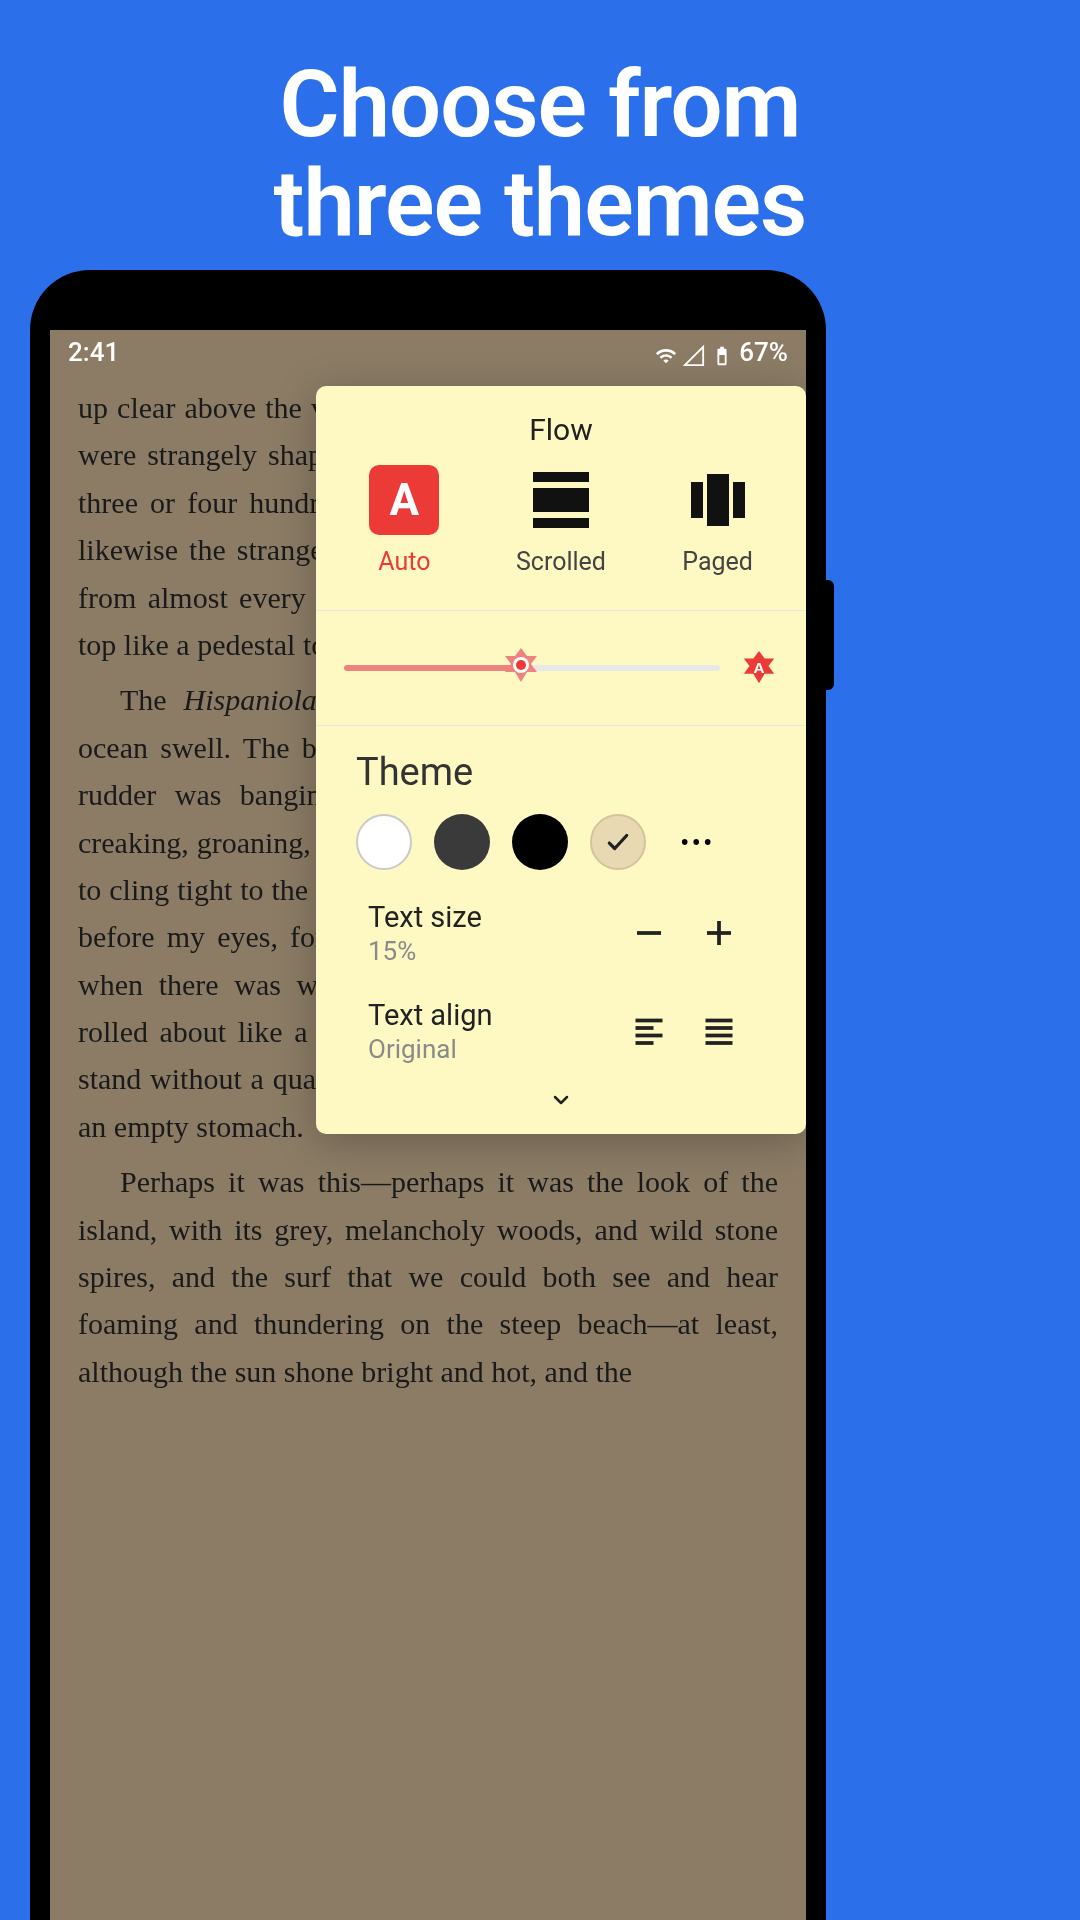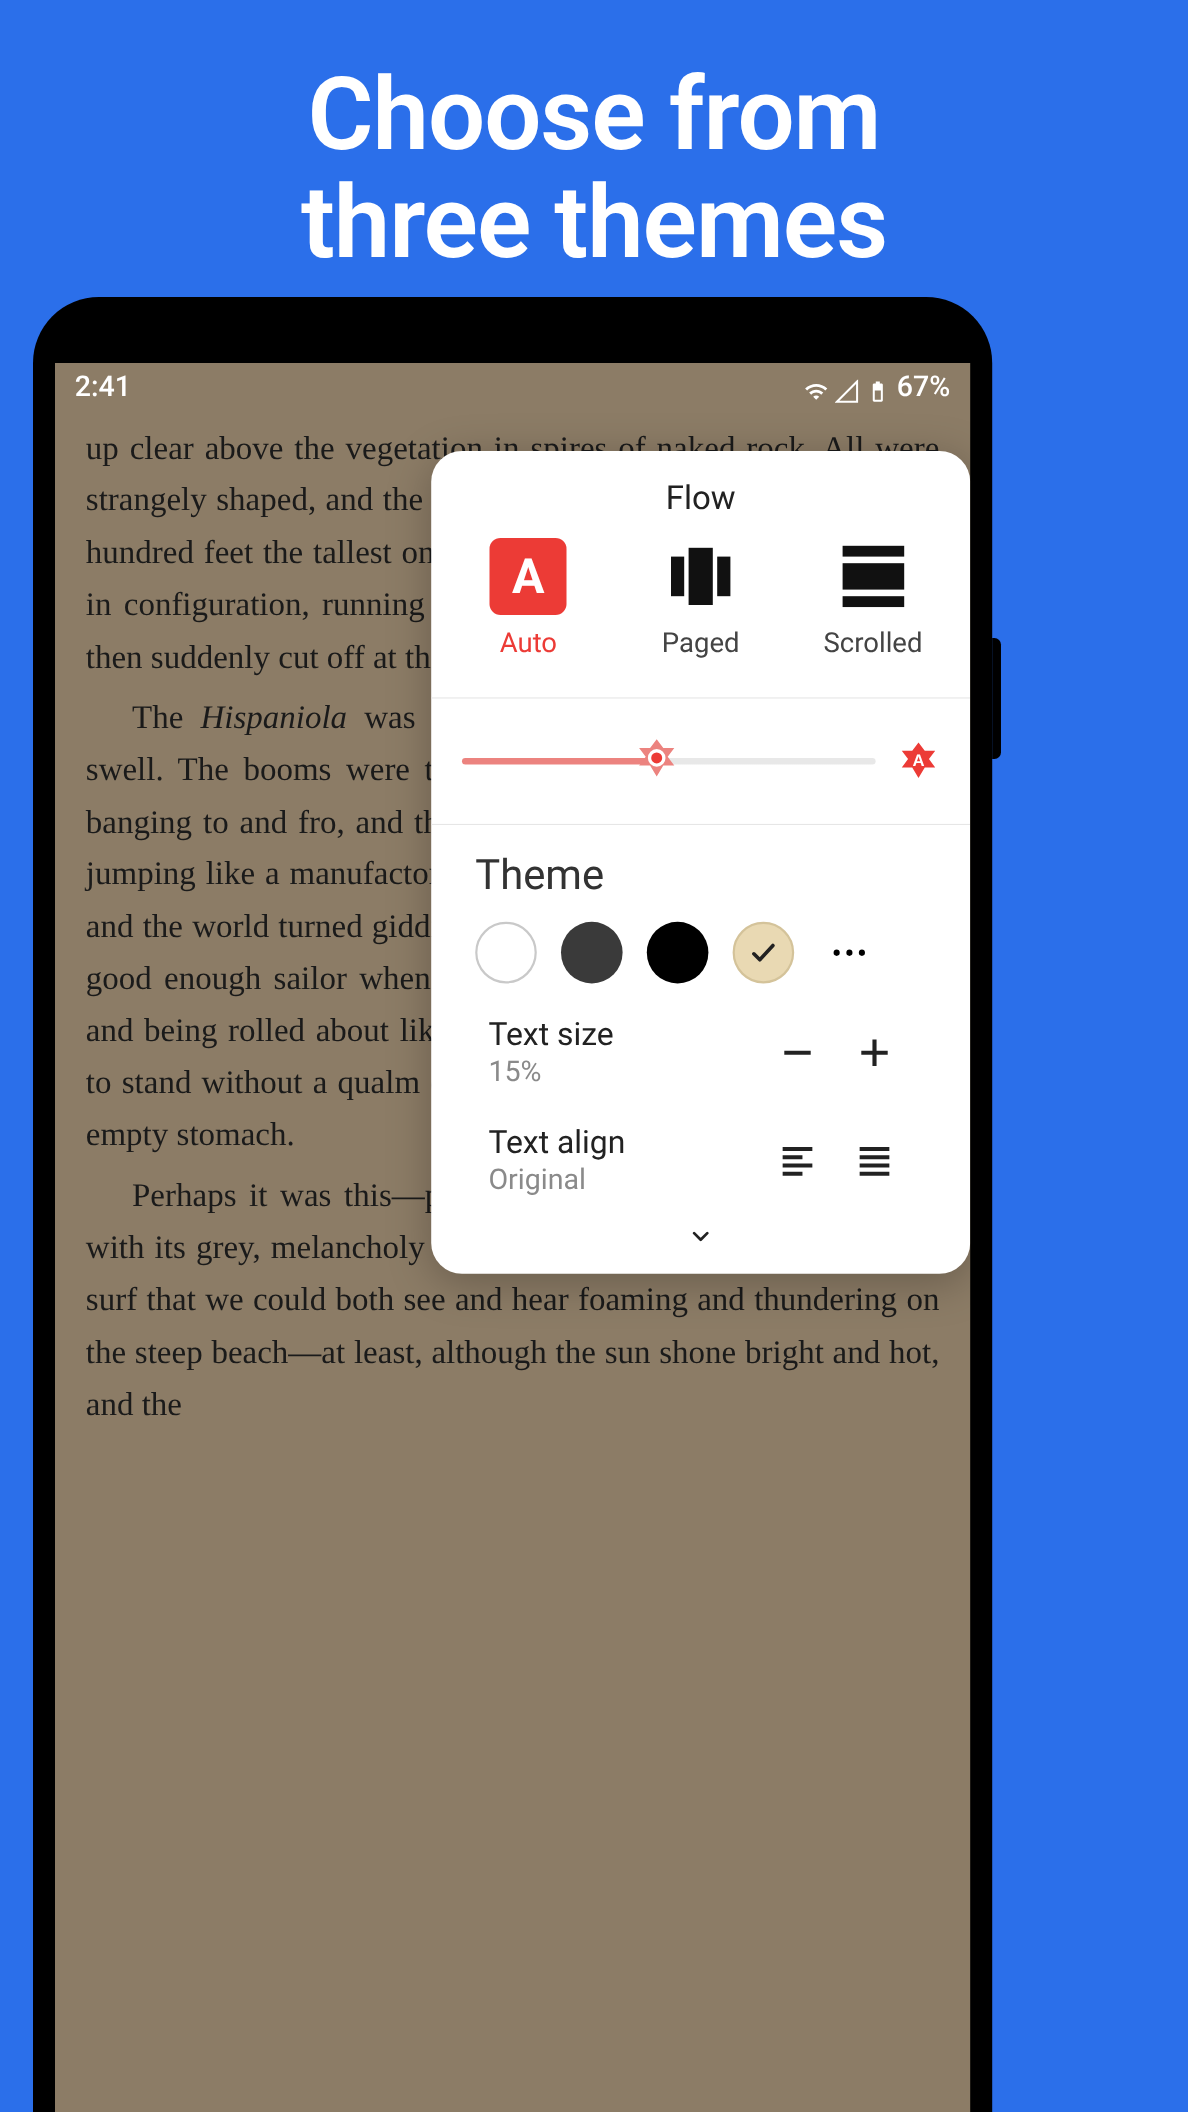--- a/index.html
+++ b/index.html
@@ -15,21 +15,21 @@
   font-weight: 600;
   text-align: center;
   line-height: 1.08;
   padding-top: 55px;
   letter-spacing: -1px;
 }
 .device-frame {
   position: absolute;
   left: 30px;
   top: 270px;
-  width: 872px;
+  width: 796px;
   height: 1650px;
   background: #000;
   border-radius: 60px 60px 0 0;
   padding: 60px 20px 0 20px;
 }
 .device-screen {
   width: 100%;
   height: 100%;
   background: #8c7c66;
   position: relative;
@@ -56,25 +56,24 @@
   text-align: justify;
 }
 .reader-text p { margin-bottom: 8px; }
 .reader-text .indent { text-indent: 1.4em; }
 .reader-text em { font-style: italic; }
 .popover {
   position: absolute;
   top: 56px;
   right: 0;
   width: 490px;
-  background: #ffffff;
-  border-radius: 28px;
+  background: #fef9c3;
+  border-radius: 10px;
   box-shadow: 0 8px 40px rgba(0,0,0,0.25);
   overflow: hidden;
-  margin-top: 24px;
 }
 .pop-title {
   text-align: center;
   font-size: 30px;
   color: #222;
   padding: 26px 0 18px;
 }
 .flow-row {
   display: flex;
   justify-content: space-around;
@@ -211,37 +210,37 @@
 
       <div class="flow-row">
         <div class="flow-opt">
           <div class="flow-icon auto">
             <span style="font-size:44px;font-weight:700">A</span>
           </div>
           <span class="flow-label active">Auto</span>
         </div>
         <div class="flow-opt">
           <div class="flow-icon">
+            <svg width="64" height="56" viewBox="0 0 64 56">
+                <rect x="4" y="0" width="56" height="10" fill="#111"></rect>
+                <rect x="4" y="16" width="56" height="24" fill="#111"></rect>
+                <rect x="4" y="46" width="56" height="10" fill="#111"></rect>
+              </svg>
+          </div>
+          <span class="flow-label">Scrolled</span>
+        </div>
+        <div class="flow-opt">
+          <div class="flow-icon">
             <svg width="70" height="56" viewBox="0 0 70 56">
                 <rect x="8" y="10" width="12" height="36" fill="#111"></rect>
                 <rect x="24" y="2" width="22" height="52" fill="#111"></rect>
                 <rect x="50" y="10" width="12" height="36" fill="#111"></rect>
               </svg>
           </div>
           <span class="flow-label">Paged</span>
-        </div>
-        <div class="flow-opt">
-          <div class="flow-icon">
-            <svg width="64" height="56" viewBox="0 0 64 56">
-                <rect x="4" y="0" width="56" height="10" fill="#111"></rect>
-                <rect x="4" y="16" width="56" height="24" fill="#111"></rect>
-                <rect x="4" y="46" width="56" height="10" fill="#111"></rect>
-              </svg>
-          </div>
-          <span class="flow-label">Scrolled</span>
         </div>
       </div>
 
       <div class="divider"></div>
 
       <div class="slider-row">
         <div class="slider-track">
           <div class="slider-thumb">
             <svg width="40" height="40" viewBox="0 0 40 40">
                 <polygon points="20,2 26,10 36,10 30,18 36,26 26,26 20,36 14,26 4,26 10,18 4,10 14,10" fill="#ec837f"></polygon>

